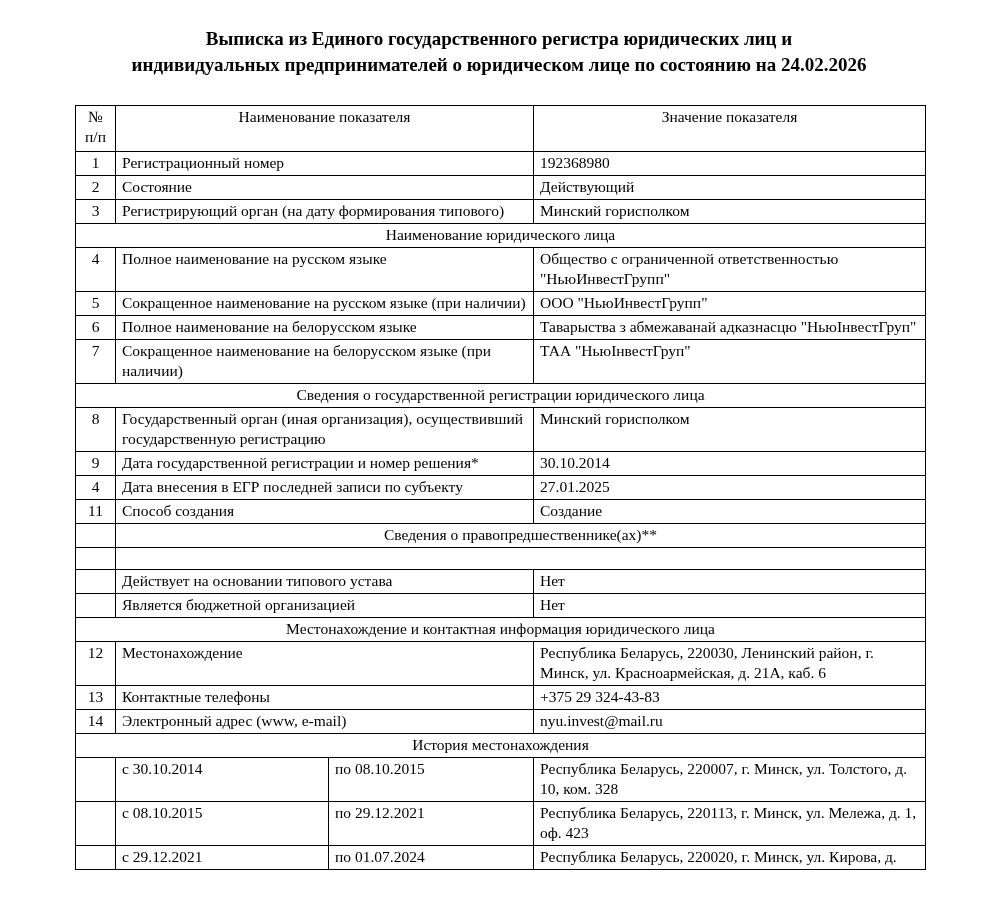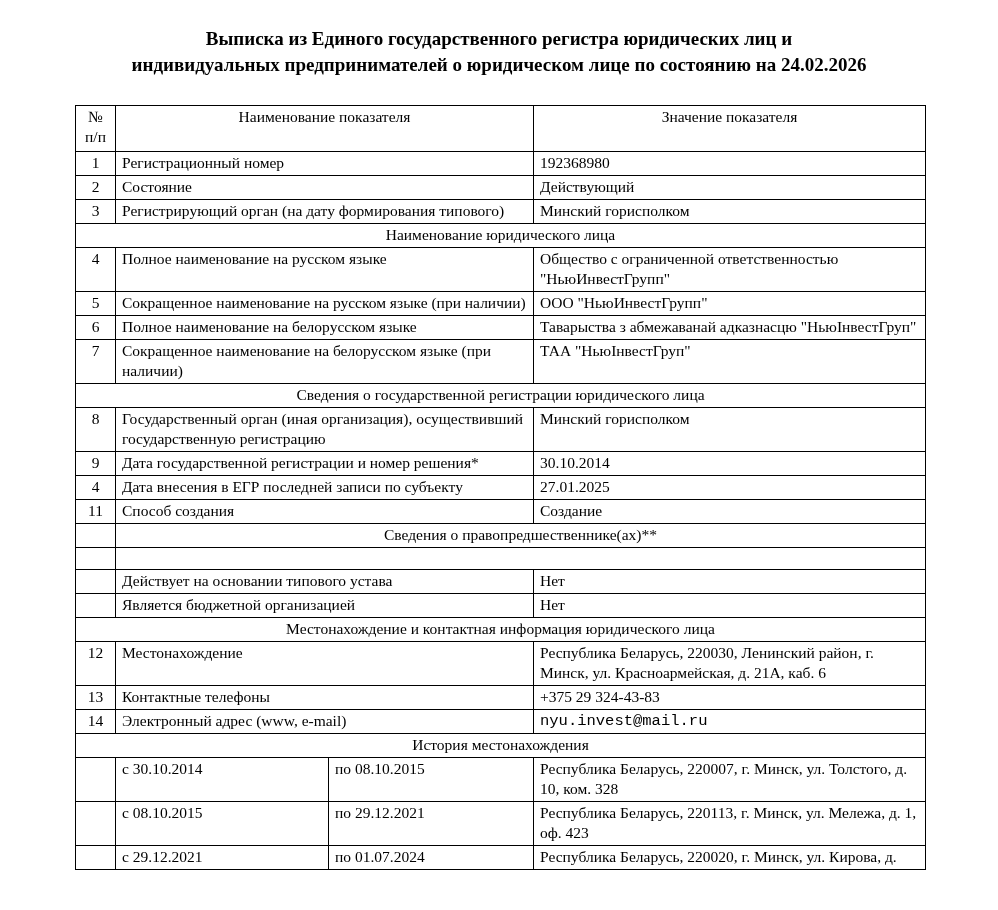--- a/index.html
+++ b/index.html
@@ -46,21 +46,21 @@
     padding: 1px 6px 2px 6px;
     font-weight: normal;
     word-wrap: break-word;
   }
   table.registry th { text-align: center; }
   th.h-num { padding-left: 1px; padding-right: 1px; height: 42px; }
   td.num   { text-align: center; padding-left: 1px; padding-right: 1px; }
   td.section { text-align: center; }
   td.bold  { font-weight: bold; margin-top: 16px; }
   td.center { text-align: left; }
-  td.indent { padding-left: 12px; font-family: Liberation Mono, monospace; }
+  td.indent { padding-left: 12px; }
   tr.empty-row td { height: 18px; }
 </style>
 </head>
 <body>
 
 <div class="page">
 
   <div class="doc-title">
     <div>Выписка из Единого государственного регистра юридических лиц и</div>
     <div>индивидуальных предпринимателей о юридическом лице по состоянию на 24.02.2026</div>

